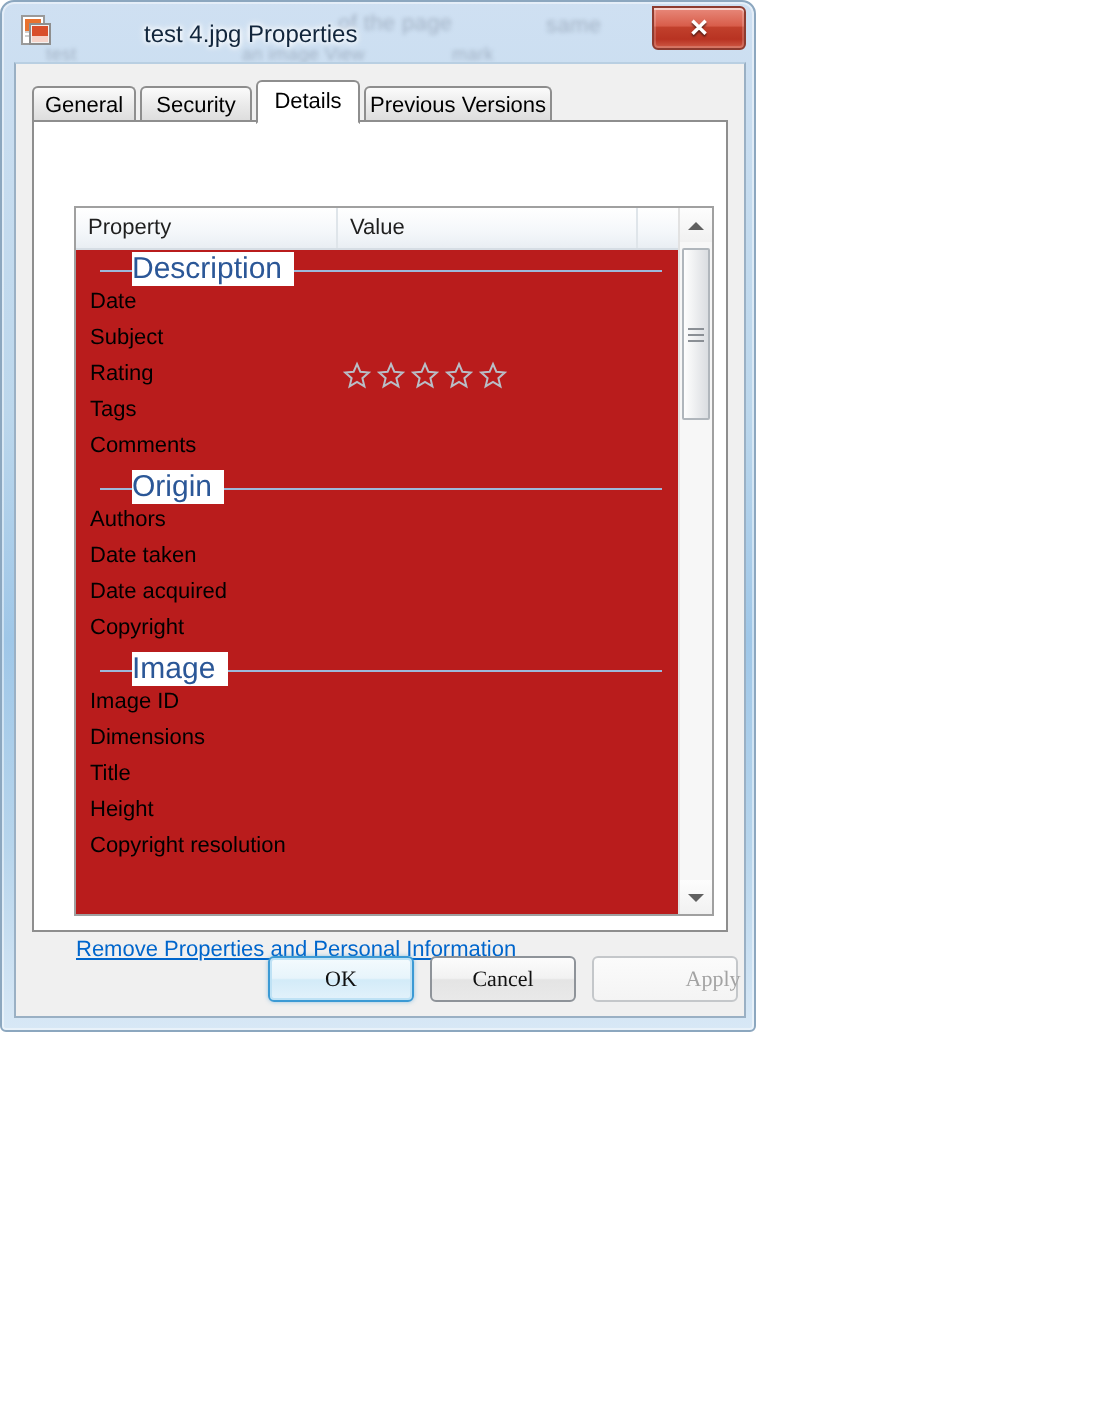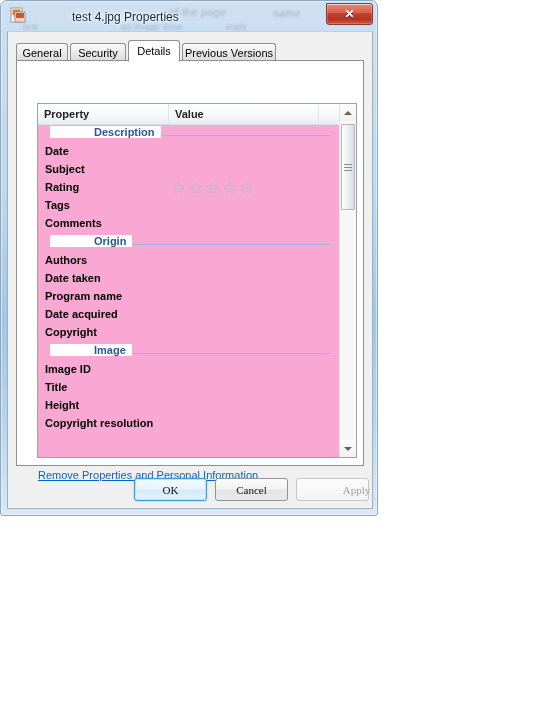--- a/index.html
+++ b/index.html
@@ -159,24 +159,23 @@
   }
 
   
   #property-listview {
     position: absolute;
     left: 20px;
     top: 42px;
     width: 320px;
     height: 355px;
     box-sizing: border-box;
-    background: #f9a8d4;
+    background: #b91c1c;
     border: 1px solid #a0a0a0;
     overflow: hidden;
-    font-weight: bold;
   }
   #list-header {
     position: absolute;
     left: 0; top: 0;
     width: 100%;
     height: 21px;
     box-sizing: border-box;
     background: linear-gradient(180deg, #ffffff 0%, #f4f7fa 60%, #e9eef3 100%);
     border-bottom: 1px solid #d6dde4;
   }
@@ -203,29 +202,28 @@
     height: 334px;
     overflow: hidden;
   }
 
   .group-row {
     position: relative;
     height: 19px;
   }
   .group-row .group-label {
     position: absolute;
-    left: 12px;
+    left: 28px;
     top: 1px;
-    font-size: 11px;
+    font-size: 15px;
     color: #2b5797;
     background: #ffffff;
     padding-right: 6px;
     z-index: 2;
     white-space: nowrap;
-    padding-left: 44px;
   }
   .group-row .group-rule {
     position: absolute;
     left: 12px;
     right: 10px;
     top: 10px;
     height: 1px;
     background: #9db8da;
     z-index: 1;
   }
@@ -475,38 +473,38 @@
           </div>
           <div class="prop-row">
             <span class="prop-name">Authors</span>
             <span class="prop-value"></span>
           </div>
           <div class="prop-row">
             <span class="prop-name">Date taken</span>
             <span class="prop-value"></span>
           </div>
           <div class="prop-row">
-            <span class="prop-name">Program name</span>
-            <span class="prop-value"></span>
-          </div>
-          <div class="prop-row">
             <span class="prop-name">Date acquired</span>
             <span class="prop-value"></span>
           </div>
           <div class="prop-row">
             <span class="prop-name">Copyright</span>
             <span class="prop-value"></span>
           </div>
 
           <div class="group-row">
             <span class="group-rule"></span>
             <span class="group-label">Image</span>
           </div>
           <div class="prop-row">
             <span class="prop-name">Image ID</span>
+            <span class="prop-value"></span>
+          </div>
+          <div class="prop-row">
+            <span class="prop-name">Dimensions</span>
             <span class="prop-value"></span>
           </div>
           <div class="prop-row">
             <span class="prop-name">Title</span>
             <span class="prop-value"></span>
           </div>
           <div class="prop-row">
             <span class="prop-name">Height</span>
             <span class="prop-value"></span>
           </div>

